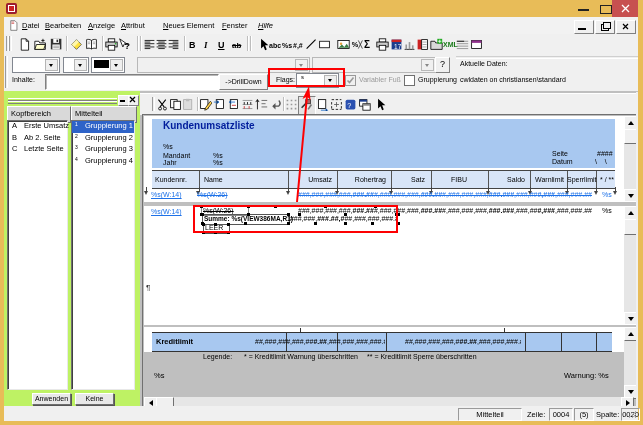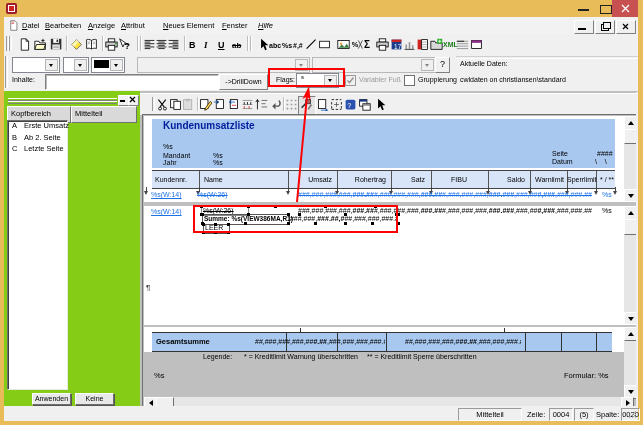--- a/index.html
+++ b/index.html
@@ -9,21 +9,21 @@
   .tb{background:#f0f0f0;}
   .raised{border:1px solid;border-color:#ffffff #808080 #808080 #ffffff;background:#f0f0f0;}
   .sunkenw{background:#fff;border:1px solid;border-color:#808080 #fff #fff #808080;box-shadow:inset 1px 1px 0 #b8b8b8;}
   .combo{background:#fff;border:1px solid #828790;}
   .combobtn{position:absolute;right:1px;top:1px;bottom:1px;width:11px;background:#efefef;border:1px solid #b5b5b5;}
   .carrow{position:absolute;left:50%;top:50%;margin:-1.5px 0 0 -2.5px;width:0;height:0;border:2.5px solid transparent;border-top:3.5px solid #000;}
   .sep{position:absolute;width:1px;background:#bdbdbd;border-right:1px solid #fff;}
   .ico{position:absolute;width:13px;height:13px;}
   .mi{font-size:7.5px;color:#000;}
   u{text-decoration:underline;}
-  .panel{background:#84cc16;}
+  .panel{background:#bef264;}
   .hdrbtn{background:#d9d9d9;border:1px solid;border-color:#ffffff #707070 #707070 #ffffff;font-size:7.5px;padding:2px 0 0 3px;color:#000;white-space:nowrap;}
   .lb{background:#fff;border:1px solid;border-color:#707070 #e8e8e8 #e8e8e8 #707070;box-shadow:inset 1px 1px 0 #404040;}
   .btn{background:#e8e8e8;border:1px solid;border-color:#ffffff #6d6d6d #6d6d6d #ffffff;box-shadow:1px 1px 0 #555;font-size:7px;text-align:center;}
   .doc{font-size:7px;white-space:nowrap;}
   .blue{color:#1e72e8;}
   .num{font-size:7px;letter-spacing:0px;white-space:nowrap;overflow:hidden;}
   .sbbtn{position:absolute;background:#f0f0f0;border:1px solid;border-color:#ffffff #707070 #707070 #ffffff;}
   .sbthumb{position:absolute;background:#f0f0f0;border:1px solid;border-color:#ffffff #707070 #707070 #ffffff;}
   .sbtrack{background:#e6e6e6;}
   .uarr{width:0;height:0;border:3px solid transparent;border-bottom:4px solid #000;position:absolute;left:50%;top:50%;margin:-5px 0 0 -3px;}
@@ -270,20 +270,38 @@
           <span style="position:absolute;left:4px;">A</span>
           <span style="position:absolute;left:16px;">Erste Umsatz</span>
         </div>
       <div style="position:relative;height:11.5px;white-space:nowrap;">
           <span style="position:absolute;left:4px;">B</span>
           <span style="position:absolute;left:16px;">Ab 2. Seite</span>
         </div>
       <div style="position:relative;height:11.5px;white-space:nowrap;">
           <span style="position:absolute;left:4px;">C</span>
           <span style="position:absolute;left:16px;">Letzte Seite</span>
+        </div>
+    </div>
+    <div class="abs lb" style="left:67px;top:29px;width:62px;height:268px;font-size:7.5px;">
+      <div style="position:relative;height:11.5px;background:#2e63c8;color:#fff;white-space:nowrap;">
+          <span style="position:absolute;left:3px;font-size:5px;">1</span>
+          <span style="position:absolute;left:13px;">Gruppierung 1</span>
+        </div>
+      <div style="position:relative;height:11.5px;white-space:nowrap;">
+          <span style="position:absolute;left:3px;font-size:5px;">2</span>
+          <span style="position:absolute;left:13px;">Gruppierung 2</span>
+        </div>
+      <div style="position:relative;height:11.5px;white-space:nowrap;">
+          <span style="position:absolute;left:3px;font-size:5px;">3</span>
+          <span style="position:absolute;left:13px;">Gruppierung 3</span>
+        </div>
+      <div style="position:relative;height:11.5px;white-space:nowrap;">
+          <span style="position:absolute;left:3px;font-size:5px;">4</span>
+          <span style="position:absolute;left:13px;">Gruppierung 4</span>
         </div>
     </div>
     <div class="abs btn" style="left:28px;top:302px;width:37px;height:10px;line-height:9px;">Anwenden</div>
     <div class="abs btn" style="left:71px;top:302px;width:37px;height:10px;line-height:9px;">Keine</div>
   </div>
 
   <div class="abs" style="left:140px;top:91px;width:498px;height:315px;background:#bfbfbf;" id="editor">
 
     <div class="abs tb" style="left:0;top:2px;width:498px;height:21px;border-top:1px solid #fff;">
       <div class="abs" style="left:12px;top:3px;width:1px;height:14px;border-left:1px solid #9a9a9a;border-right:1px solid #fff;"></div>
@@ -501,29 +519,29 @@
       <div class="abs" style="left:0;top:0;width:480px;height:25px;background:#fff;"></div>
       <div class="abs" style="left:156px;top:1px;width:1px;height:4px;background:#333;"></div>
       <div class="abs" style="left:360px;top:1px;width:1px;height:4px;background:#333;"></div>
       <div class="abs" style="left:8px;top:5px;width:460px;height:18px;background:#a8c8f0;border-top:1px solid #333;border-bottom:1px solid #333;">
         <div class="cell" style="left:134px;border-color:#333;"></div>
           <div class="cell" style="left:185px;border-color:#333;"></div>
           <div class="cell" style="left:234px;border-color:#333;"></div>
           <div class="cell" style="left:373px;border-color:#333;"></div>
           <div class="cell" style="left:409px;border-color:#333;"></div>
           <div class="cell" style="left:444px;border-color:#333;"></div>
-        <div class="abs" style="left:4px;top:4px;font-size:7.5px;font-weight:bold;white-space:nowrap;">Gesamtsumme</div>
+        <div class="abs" style="left:4px;top:4px;font-size:7.5px;font-weight:bold;white-space:nowrap;">Kreditlimit</div>
         <div class="abs num" style="left:103px;top:5px;width:130px;">##,###,###,###,##<b>#.##</b>,###,###,###,###.##</div>
         <div class="abs num" style="left:253px;top:5px;width:116px;">##,###,###,###,#<b>##.##</b>,###,###,###.##</div>
       </div>
       <div class="abs" style="left:59px;top:26px;font-size:7px;">Legende:</div>
       <div class="abs" style="left:100px;top:26px;font-size:7px;">* = Kreditlimit Warnung überschritten</div>
       <div class="abs" style="left:223px;top:26px;font-size:7px;">** = Kreditlimit Sperre überschritten</div>
       <div class="abs" style="left:10px;top:44px;font-size:7.5px;">%s</div>
-      <div class="abs" style="left:420px;top:44px;font-size:7.5px;">Formular: %s</div>
+      <div class="abs" style="left:420px;top:44px;font-size:7.5px;">Warnung: %s</div>
     </div>
 
     <div class="abs sbtrack" style="left:484px;top:236px;width:12px;height:70px;">
       <div class="sbbtn" style="left:0;top:0;width:12px;height:12px;">
           <div class="uarr"></div>
         </div>
       <div class="sbbtn" style="left:0;top:58px;width:12px;height:12px;">
           <div class="darr"></div>
         </div>
     </div>

